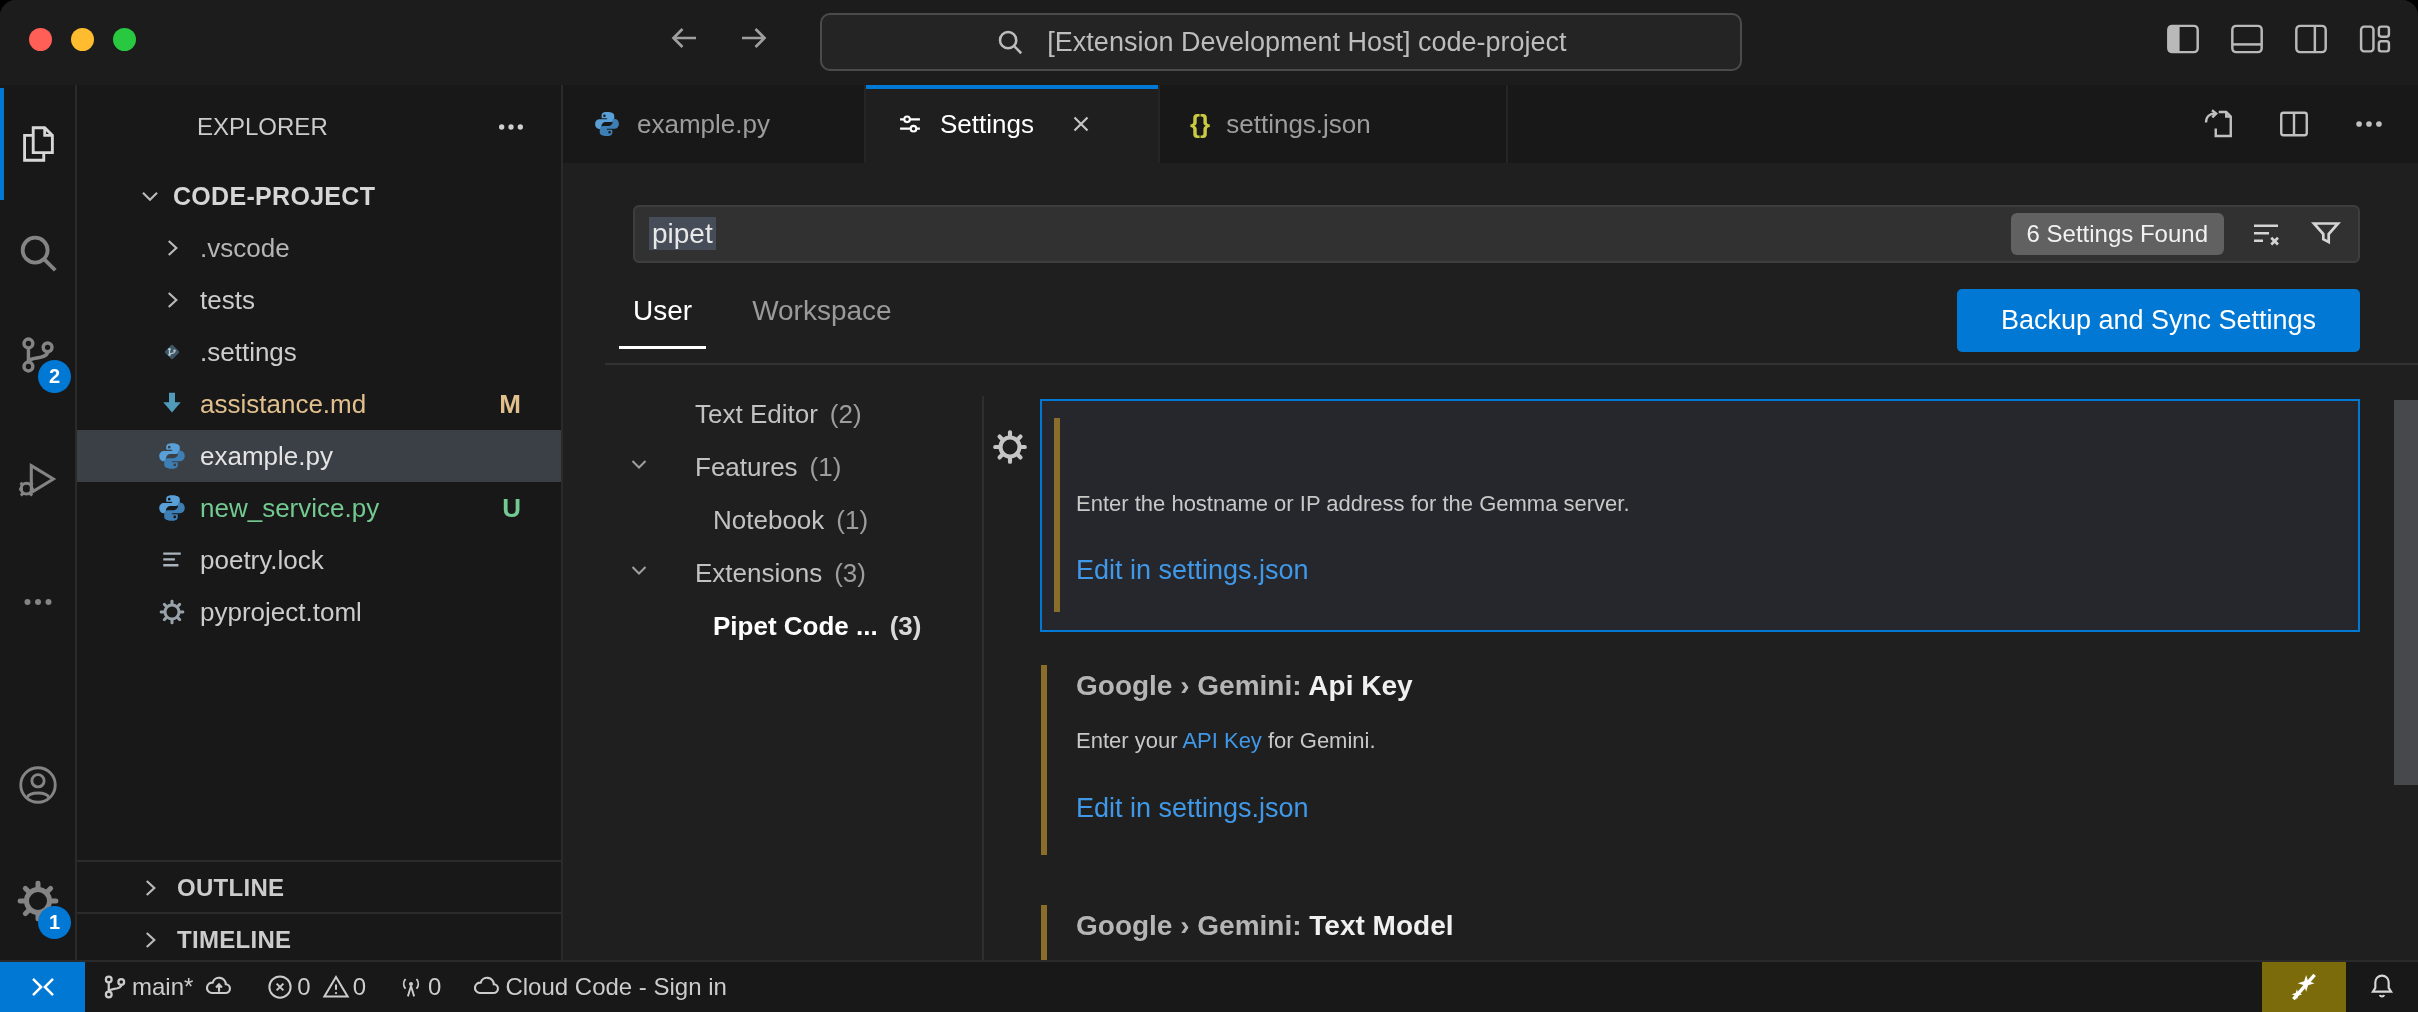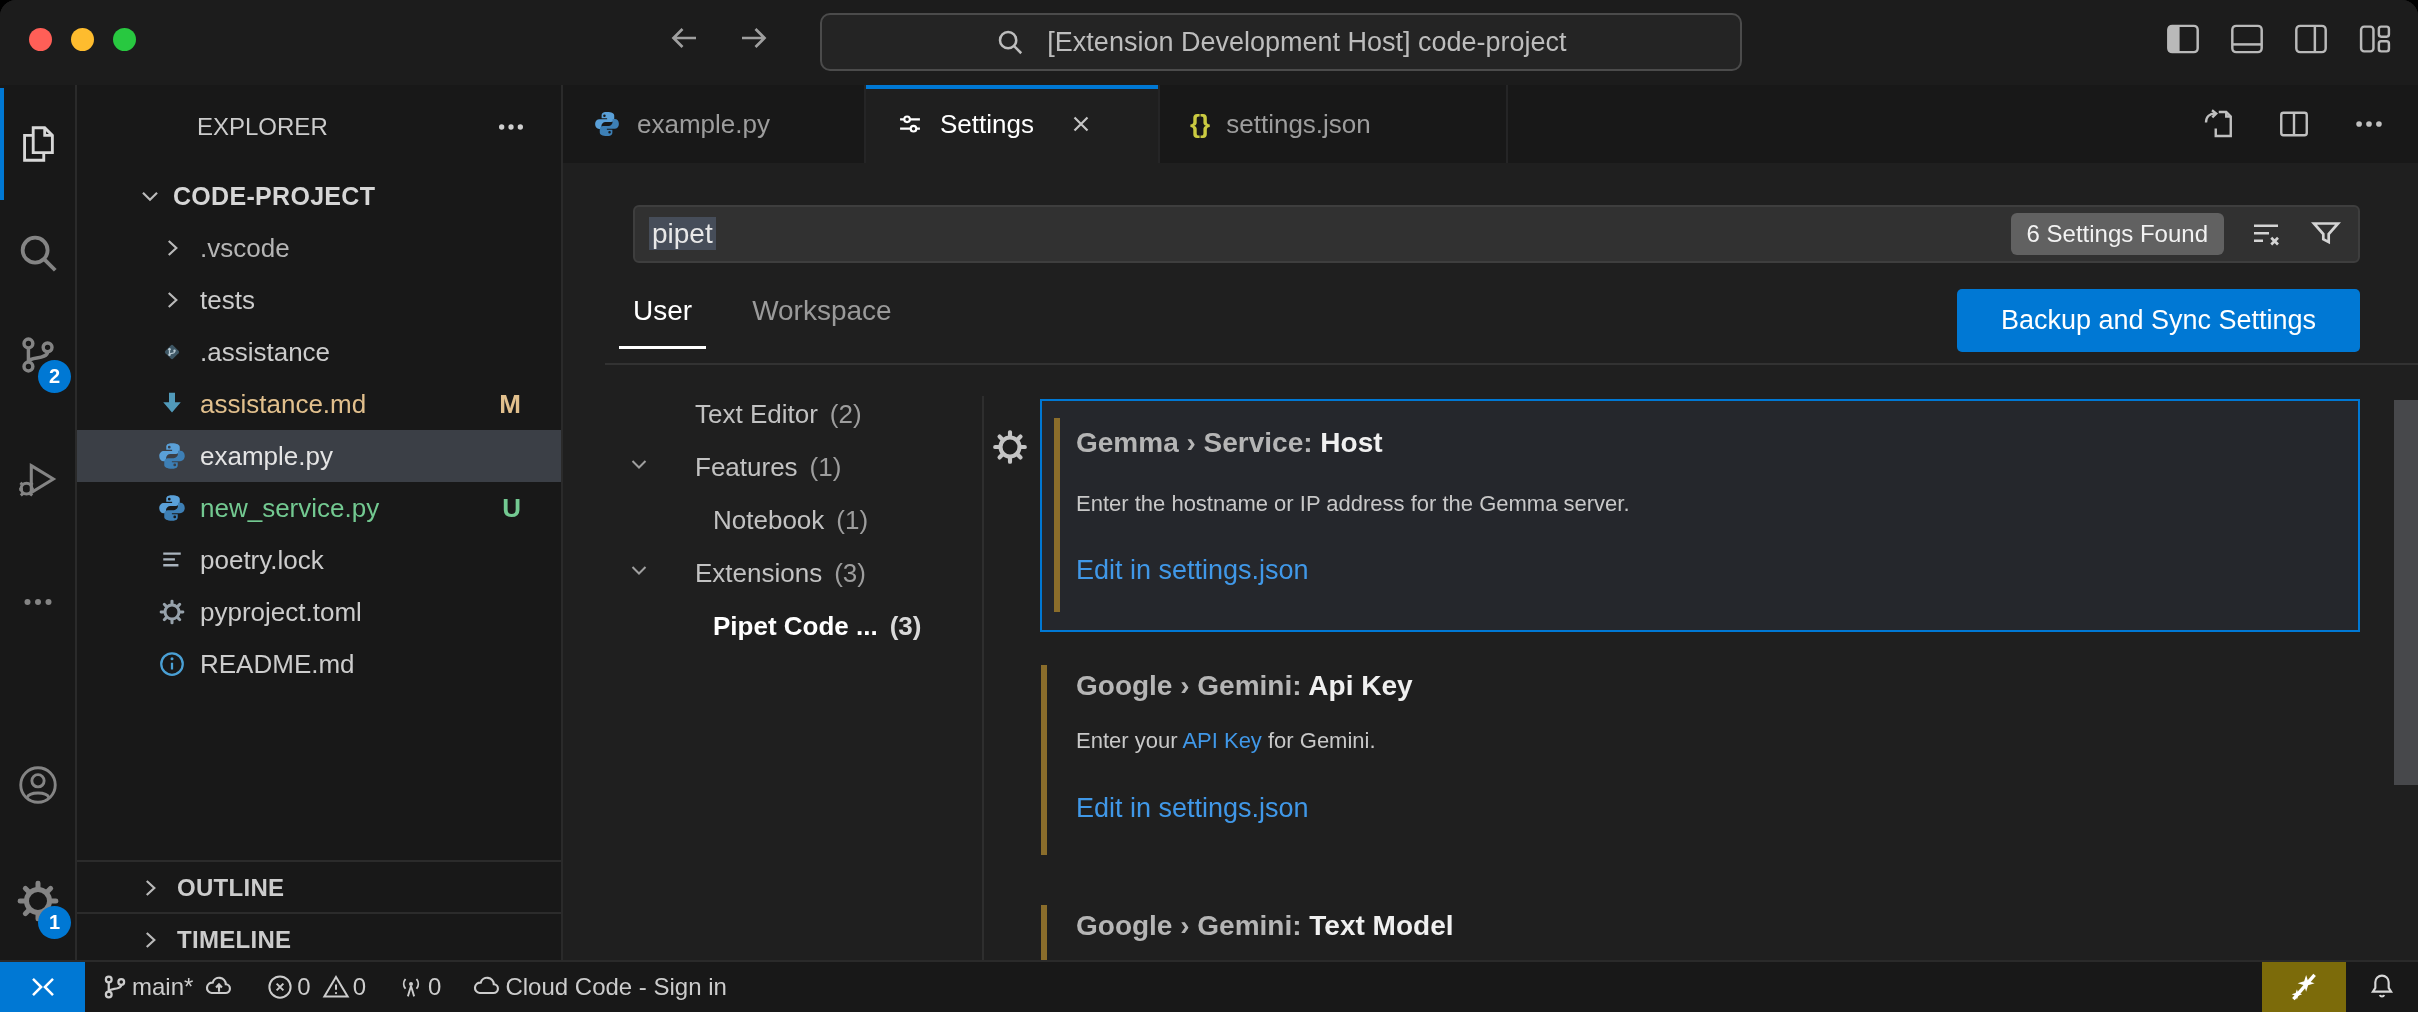--- a/index.html
+++ b/index.html
@@ -308,21 +308,21 @@
       <div class="row">
         <span class="ficon">
           <svg width="30" height="30" viewBox="0 0 24 24">
             <rect x="7.6" y="7.6" width="8.8" height="8.8" rx="1.4" transform="rotate(45 12 12)" fill="#3f5866"></rect>
             <circle cx="10" cy="9.8" r="1" fill="#b9cad4"></circle>
               <circle cx="10" cy="14.2" r="1" fill="#b9cad4"></circle>
               <circle cx="14" cy="11" r="1" fill="#b9cad4"></circle>
             <path d="M10 10.6v2.8M14 11.9c0 1.5-3 1-4 1.9" stroke="#b9cad4" stroke-width="1" fill="none"></path>
           </svg>
         </span>
-        <span class="label">.assistance</span>
+        <span class="label">.settings</span>
       </div>
       <div class="row">
         <span class="ficon">
           <svg width="30" height="30" viewBox="0 0 24 24">
               <path d="M9.6 3h4.8v7.6H19L12 18.8 5 10.6h4.6z" fill="#519aba"></path>
             </svg>
         </span>
         <span class="label c-mod">assistance.md</span>
         <span class="gbadge c-mod">M</span>
       </div>
@@ -351,30 +351,20 @@
         </span>
         <span class="label">poetry.lock</span>
       </div>
       <div class="row">
         <span class="ficon">
             <svg width="28" height="28" style="color:#97a2ab">
               <use href="#sy-gear"></use>
             </svg>
           </span>
         <span class="label">pyproject.toml</span>
-      </div>
-      <div class="row">
-        <span class="ficon">
-          <svg width="30" height="30" viewBox="0 0 24 24" fill="none" stroke="#4aa0d5" stroke-width="1.8">
-            <circle cx="12" cy="12" r="8.6"></circle>
-              <path d="M12 11v5.4"></path>
-              <circle cx="12" cy="7.8" r="1.2" fill="#4aa0d5" stroke="none"></circle>
-          </svg>
-        </span>
-        <span class="label">README.md</span>
       </div>
     </div>
     <div class="sec" style="top:775px">
       <span class="chev">
           <svg width="26" height="26">
             <use href="#sy-chevR"></use>
           </svg>
         </span>
       <span class="label">OUTLINE</span>
     </div>
@@ -500,23 +490,20 @@
       </div>
       <div class="toc-divider"></div>
       <span class="gear-annot">
           <svg width="38" height="38">
             <use href="#sy-gear"></use>
           </svg>
         </span>
 
       <div class="card">
         <span class="modbar" style="left:12px;top:17px;height:194px"></span>
-        <div class="s-title" style="left:34px;top:26px">
-          <span class="cat">Gemma › Service: </span><span class="lbl">Host</span>
-        </div>
         <div class="s-desc" style="left:34px;top:90px">Enter the hostname or IP address for the Gemma server.</div>
         <a class="s-link" style="left:34px;top:154px">Edit in settings.json</a>
       </div>
 
       <div class="setting-abs" style="top:502px;height:190px">
         <span class="modbar" style="left:0;top:0;height:190px"></span>
         <div class="s-title" style="left:35px;top:5px">
           <span class="cat">Google › Gemini: </span><span class="lbl">Api Key</span>
         </div>
         <div class="s-desc" style="left:35px;top:63px">

